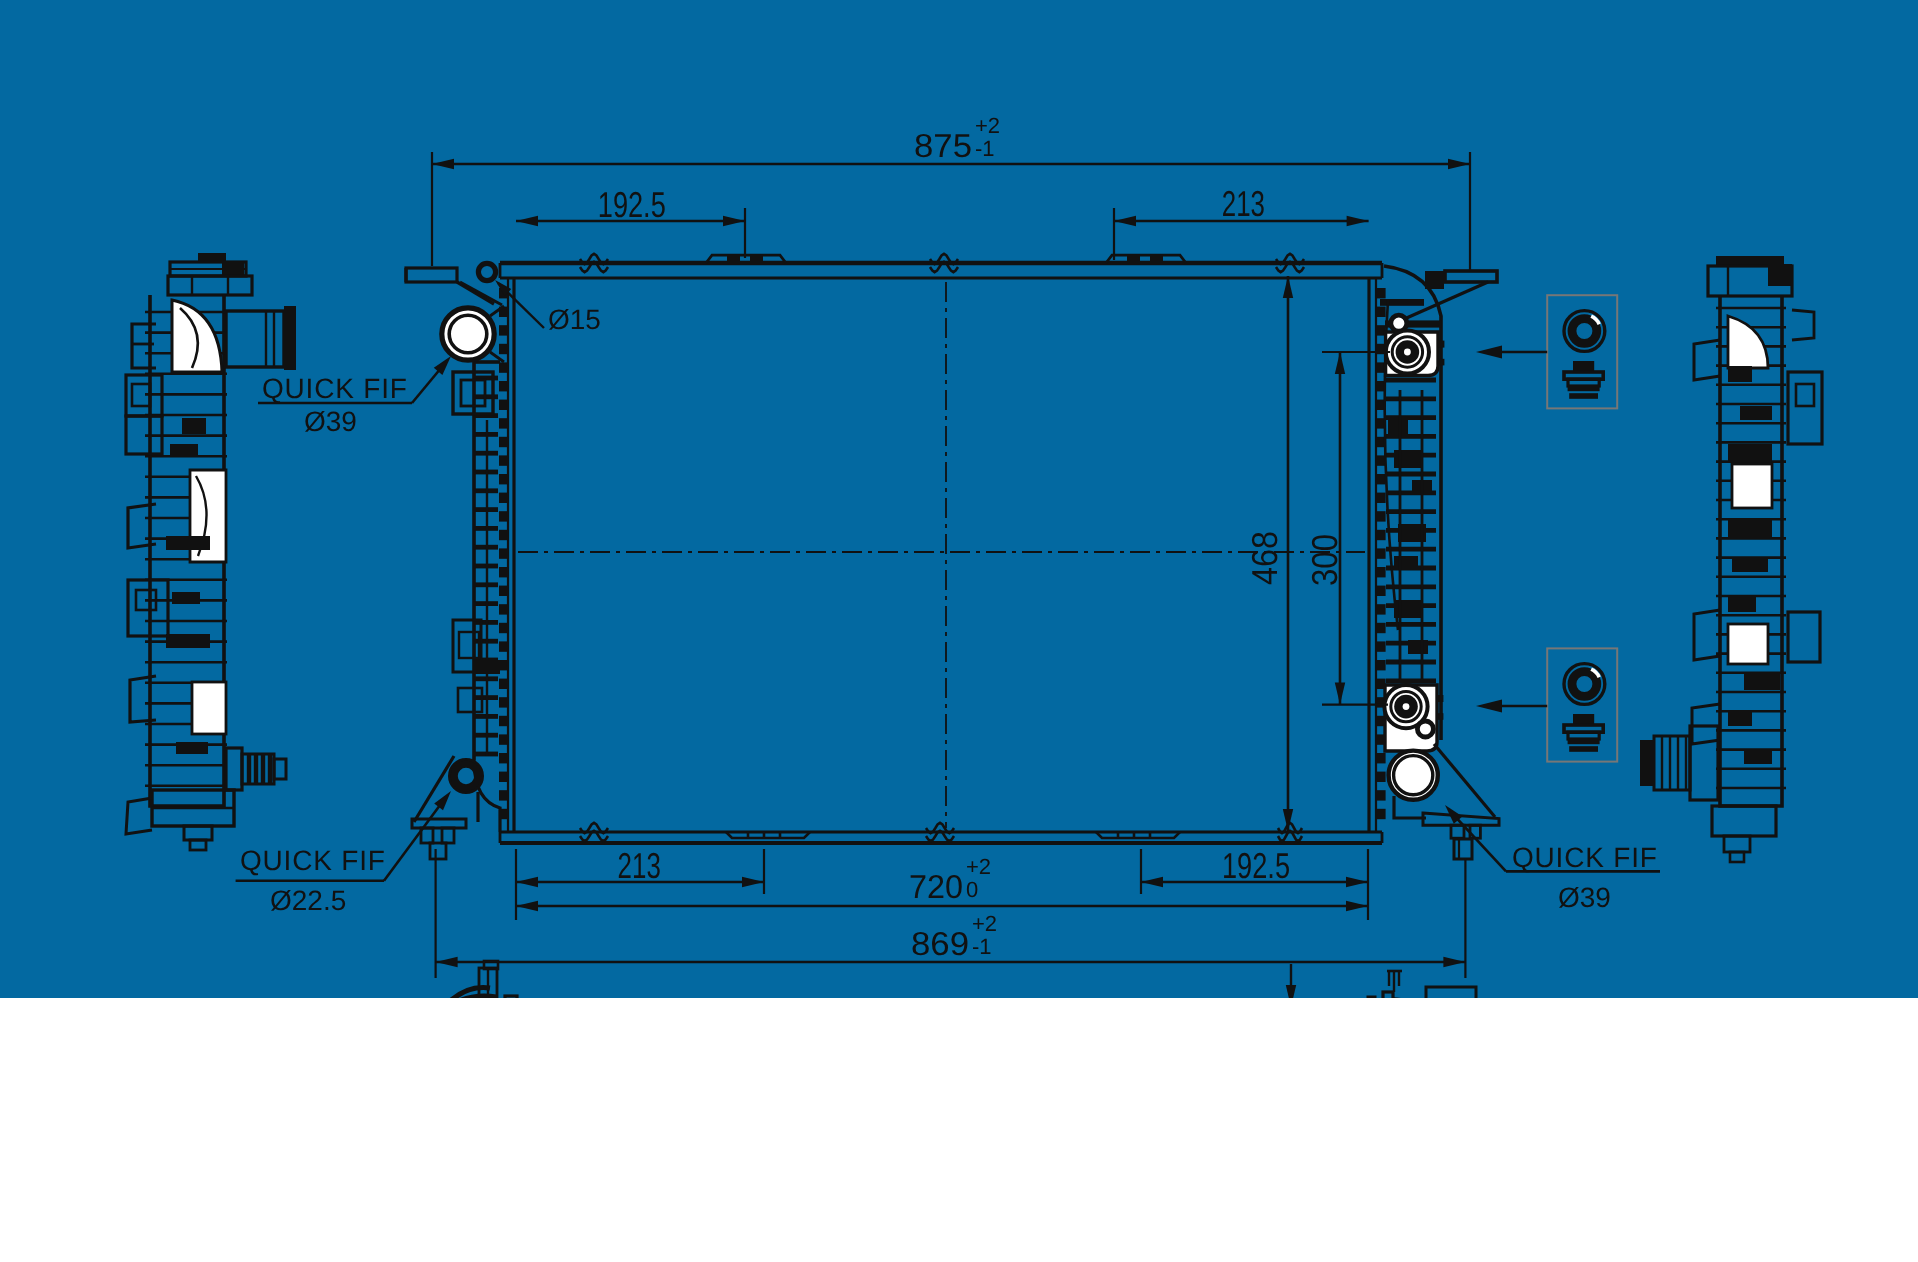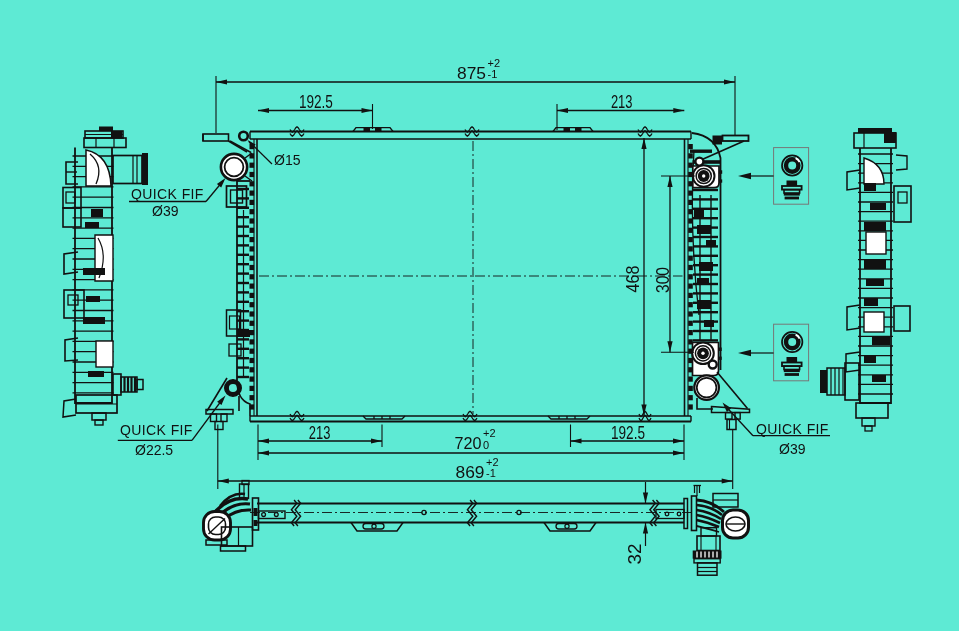--- a/index.html
+++ b/index.html
@@ -1,16 +1,16 @@
 <!DOCTYPE html>
 <html><head>
 <meta charset="utf-8">
 <style>
 html,body{margin:0;padding:0;background:#fff;}
-#sheet{position:relative;width:959px;height:631px;background:#5eead4;font-family:"Liberation Sans",sans-serif;}
+#sheet{position:relative;width:959px;height:499px;background:#0369a1;font-family:"Liberation Sans",sans-serif;}
 svg text{font-family:"Liberation Sans",sans-serif;}
 </style>
 </head>
 <body>
 
 <div id="sheet">
 <svg width="959" height="631" viewBox="0 0 959 631">
 
 <line x1="257" y1="139" x2="257" y2="416" stroke="#111" stroke-width="1.6"></line>
 <line x1="684.5" y1="139" x2="684.5" y2="416" stroke="#111" stroke-width="1.6"></line>

